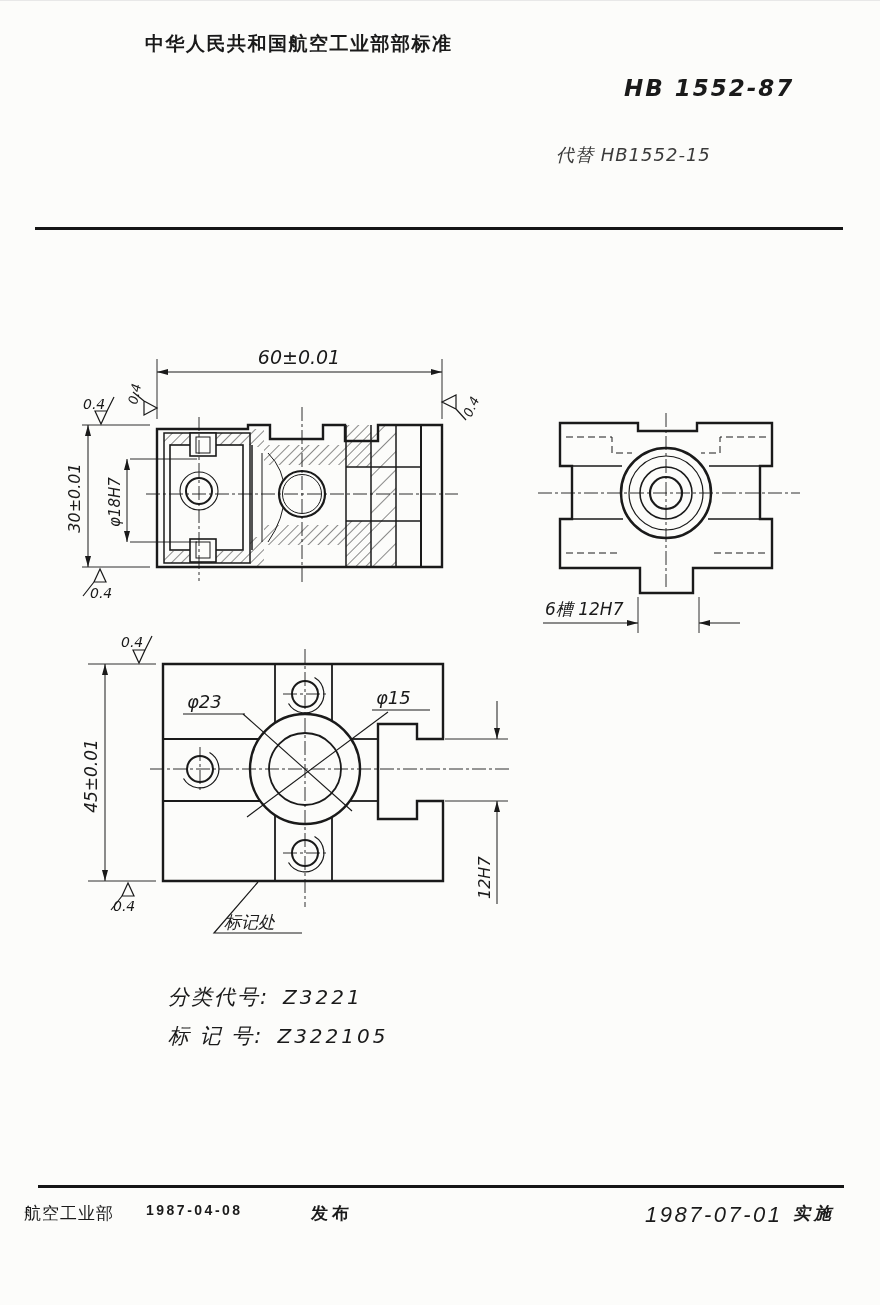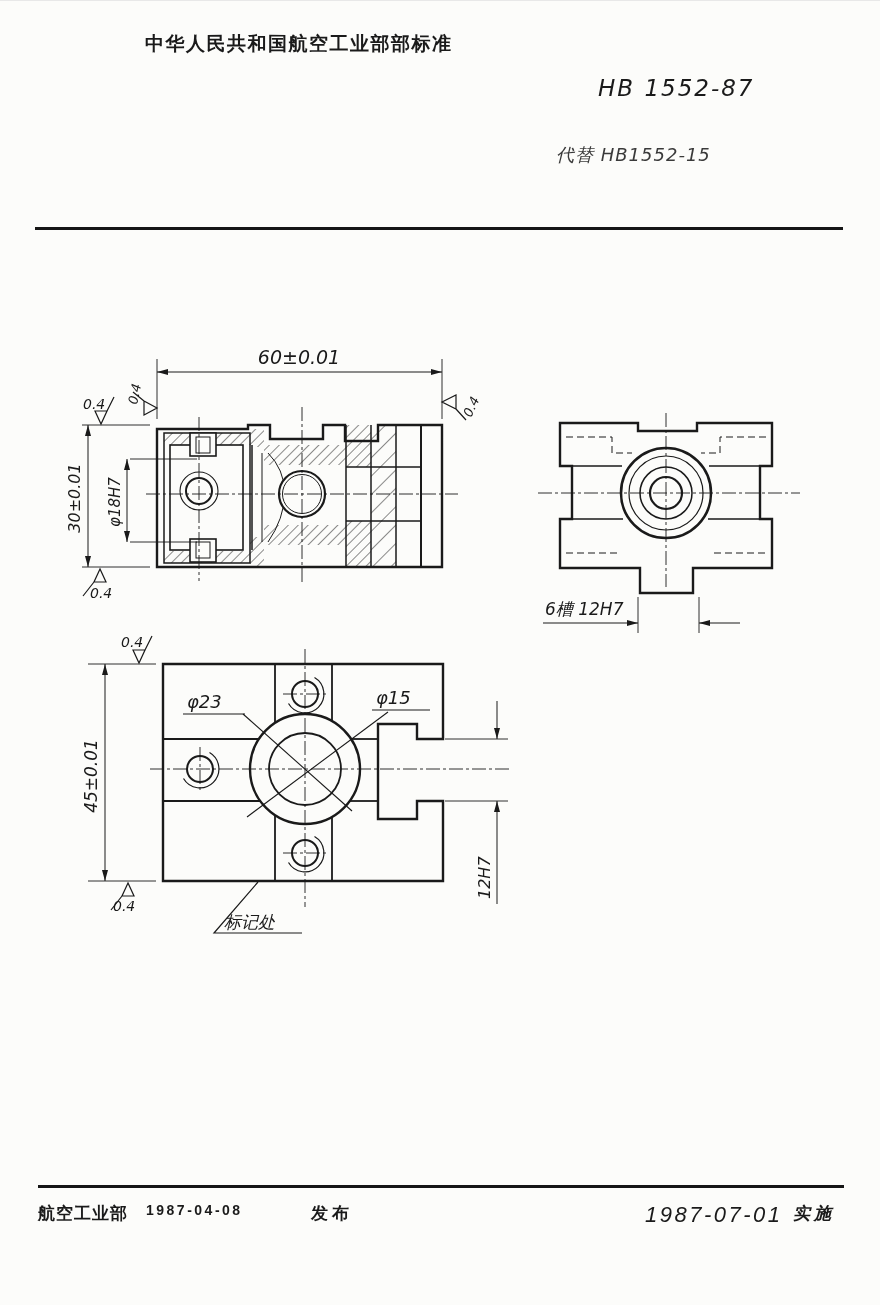--- a/index.html
+++ b/index.html
@@ -4,31 +4,31 @@
 <style>
   html,body{margin:0;padding:0;background:#e8e8e8;}
   #page{
     position:relative;width:880px;height:1305px;margin:1px auto;
     background:#fcfcfa;overflow:hidden;
     font-family:"Liberation Sans","DejaVu Sans",sans-serif;color:#1a1a1a;
   }
   .abs{position:absolute;white-space:nowrap;}
   .hw{font-style:italic;font-family:"DejaVu Sans","Liberation Sans",sans-serif;}
   #org-title{left:145px;top:30px;font-size:19px;font-weight:700;letter-spacing:1.5px;}
-  #std-no{left:598px;top:74px;font-size:23px;letter-spacing:2px;font-weight:400;}
+  #std-no{left:624px;top:74px;font-size:23px;letter-spacing:2px;font-weight:700;}
   #doc-title{left:196px;top:116px;font-size:31px;font-weight:700;letter-spacing:7px;}
   #replaces{left:556px;top:142px;font-size:18px;letter-spacing:1px;color:#3a3a3a;}
   .rule{position:absolute;background:#161616;}
   #rule-top{left:35px;top:226px;width:808px;height:3px;}
   #rule-bottom{left:38px;top:1184px;width:806px;height:3px;}
   #class-block{left:168px;top:982px;font-size:21px;}
   #class-block .row{margin-bottom:11px;letter-spacing:2px;}
   #class-block .val{font-style:italic;letter-spacing:3px;margin-left:14px;font-size:20px;}
   .ft{top:1201px;font-size:17px;}
-  #ft-issuer{left:38px;font-weight:700;letter-spacing:1px;}
+  #ft-issuer{left:24px;font-weight:400;letter-spacing:1px;}
   #ft-issue-date{left:146px;font-size:14px;letter-spacing:2.5px;font-weight:600;}
   #ft-issue-label{left:311px;font-weight:700;letter-spacing:4px;}
   #ft-impl-date{left:645px;font-size:22px;letter-spacing:2.5px;font-style:italic;}
   #ft-impl-label{left:793px;font-weight:700;letter-spacing:4px;font-style:italic;}
   svg{position:absolute;left:0;top:0;}
   svg text{fill:#1a1a1a;}
   .dimtxt{font-family:"DejaVu Sans","Liberation Sans",sans-serif;font-style:italic;}
 </style>
 </head>
 <body>
@@ -225,20 +225,28 @@
         <path d="M133,649 L145,649 L139,662 Z M145,649 L152,635"></path>
         <text class="dimtxt" x="121" y="646" font-size="14" stroke="none">0.4</text>
       </g>
       <g stroke-width="1.2">
         <path d="M128,882 L122,895 L134,895 Z M122,895 L111,909"></path>
         <text class="dimtxt" x="113" y="910" font-size="14" stroke="none">0.4</text>
       </g>
     </g>
   </svg>
 
+  <div class="abs hw" id="class-block">
+    <div class="row">
+      <span>分类代号:</span><span class="val">Z3221</span>
+    </div>
+    <div class="row">
+      <span>标 记 号:</span><span class="val">Z322105</span>
+    </div>
+  </div>
 
   <div class="rule" id="rule-bottom"></div>
   <div class="abs ft" id="ft-issuer">航空工业部</div>
   <div class="abs ft" id="ft-issue-date">1987-04-08</div>
   <div class="abs ft" id="ft-issue-label">发布</div>
   <div class="abs ft" id="ft-impl-date">1987-07-01</div>
   <div class="abs ft" id="ft-impl-label">实施</div>
 
 </div>
 

